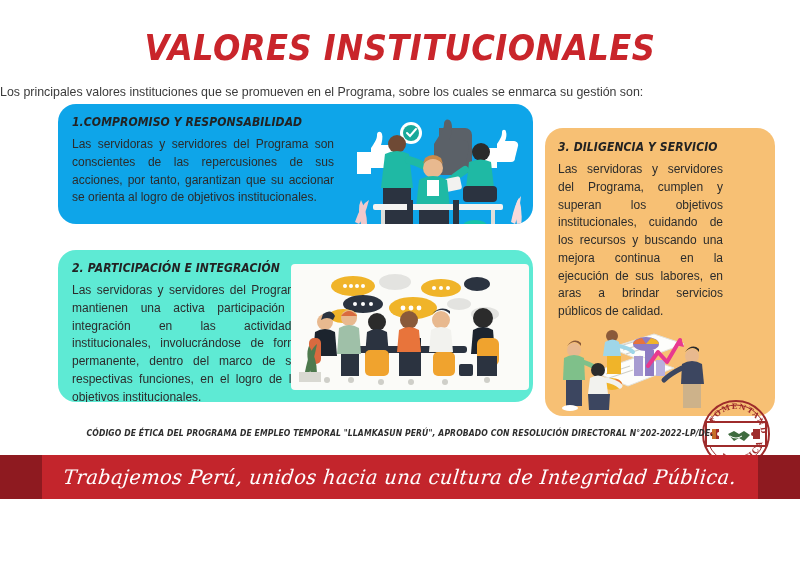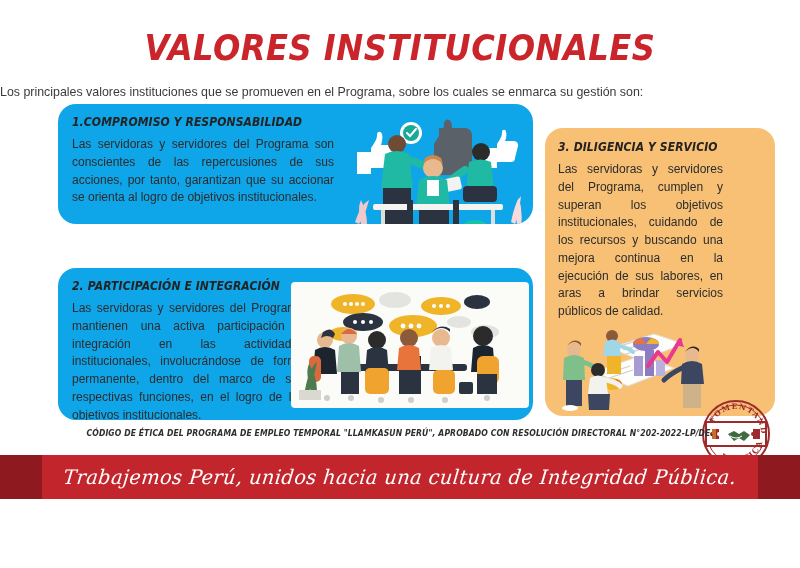--- a/index.html
+++ b/index.html
@@ -59,21 +59,21 @@
     text-justify: inter-word;
   }
 
   
   #card1 { left: 58px; top: 104px; width: 475px; height: 120px; background: #0ea5e9; }
   #card1 .card-head { position: absolute; left: 14px; top: 11px; }
   #card1 .card-body { position: absolute; left: 14px; top: 32px; width: 262px; }
   #card1 .illus { position: absolute; right: 0; top: 0; width: 198px; height: 140px; }
 
   
-  #card2 { left: 58px; top: 268px; width: 475px; height: 152px; background: #0ea5e9; }
+  #card2 { left: 58px; top: 250px; width: 475px; height: 152px; background: #5eead4; }
   #card2 .card-head { position: absolute; left: 14px; top: 11px; }
   #card2 .card-body { position: absolute; left: 14px; top: 32px; width: 232px; }
   #card2 .illus { position: absolute; right: 4px; top: 14px; width: 238px; height: 126px; }
 
   
   #card3 { left: 545px; top: 128px; width: 230px; height: 288px; background: #F7C074; }
   #card3 .card-head { position: absolute; left: 13px; top: 12px; }
   #card3 .card-body { position: absolute; left: 13px; top: 33px; width: 165px; }
   #card3 .illus { position: absolute; left: 5px; bottom: 2px; width: 182px; height: 96px; }
 

